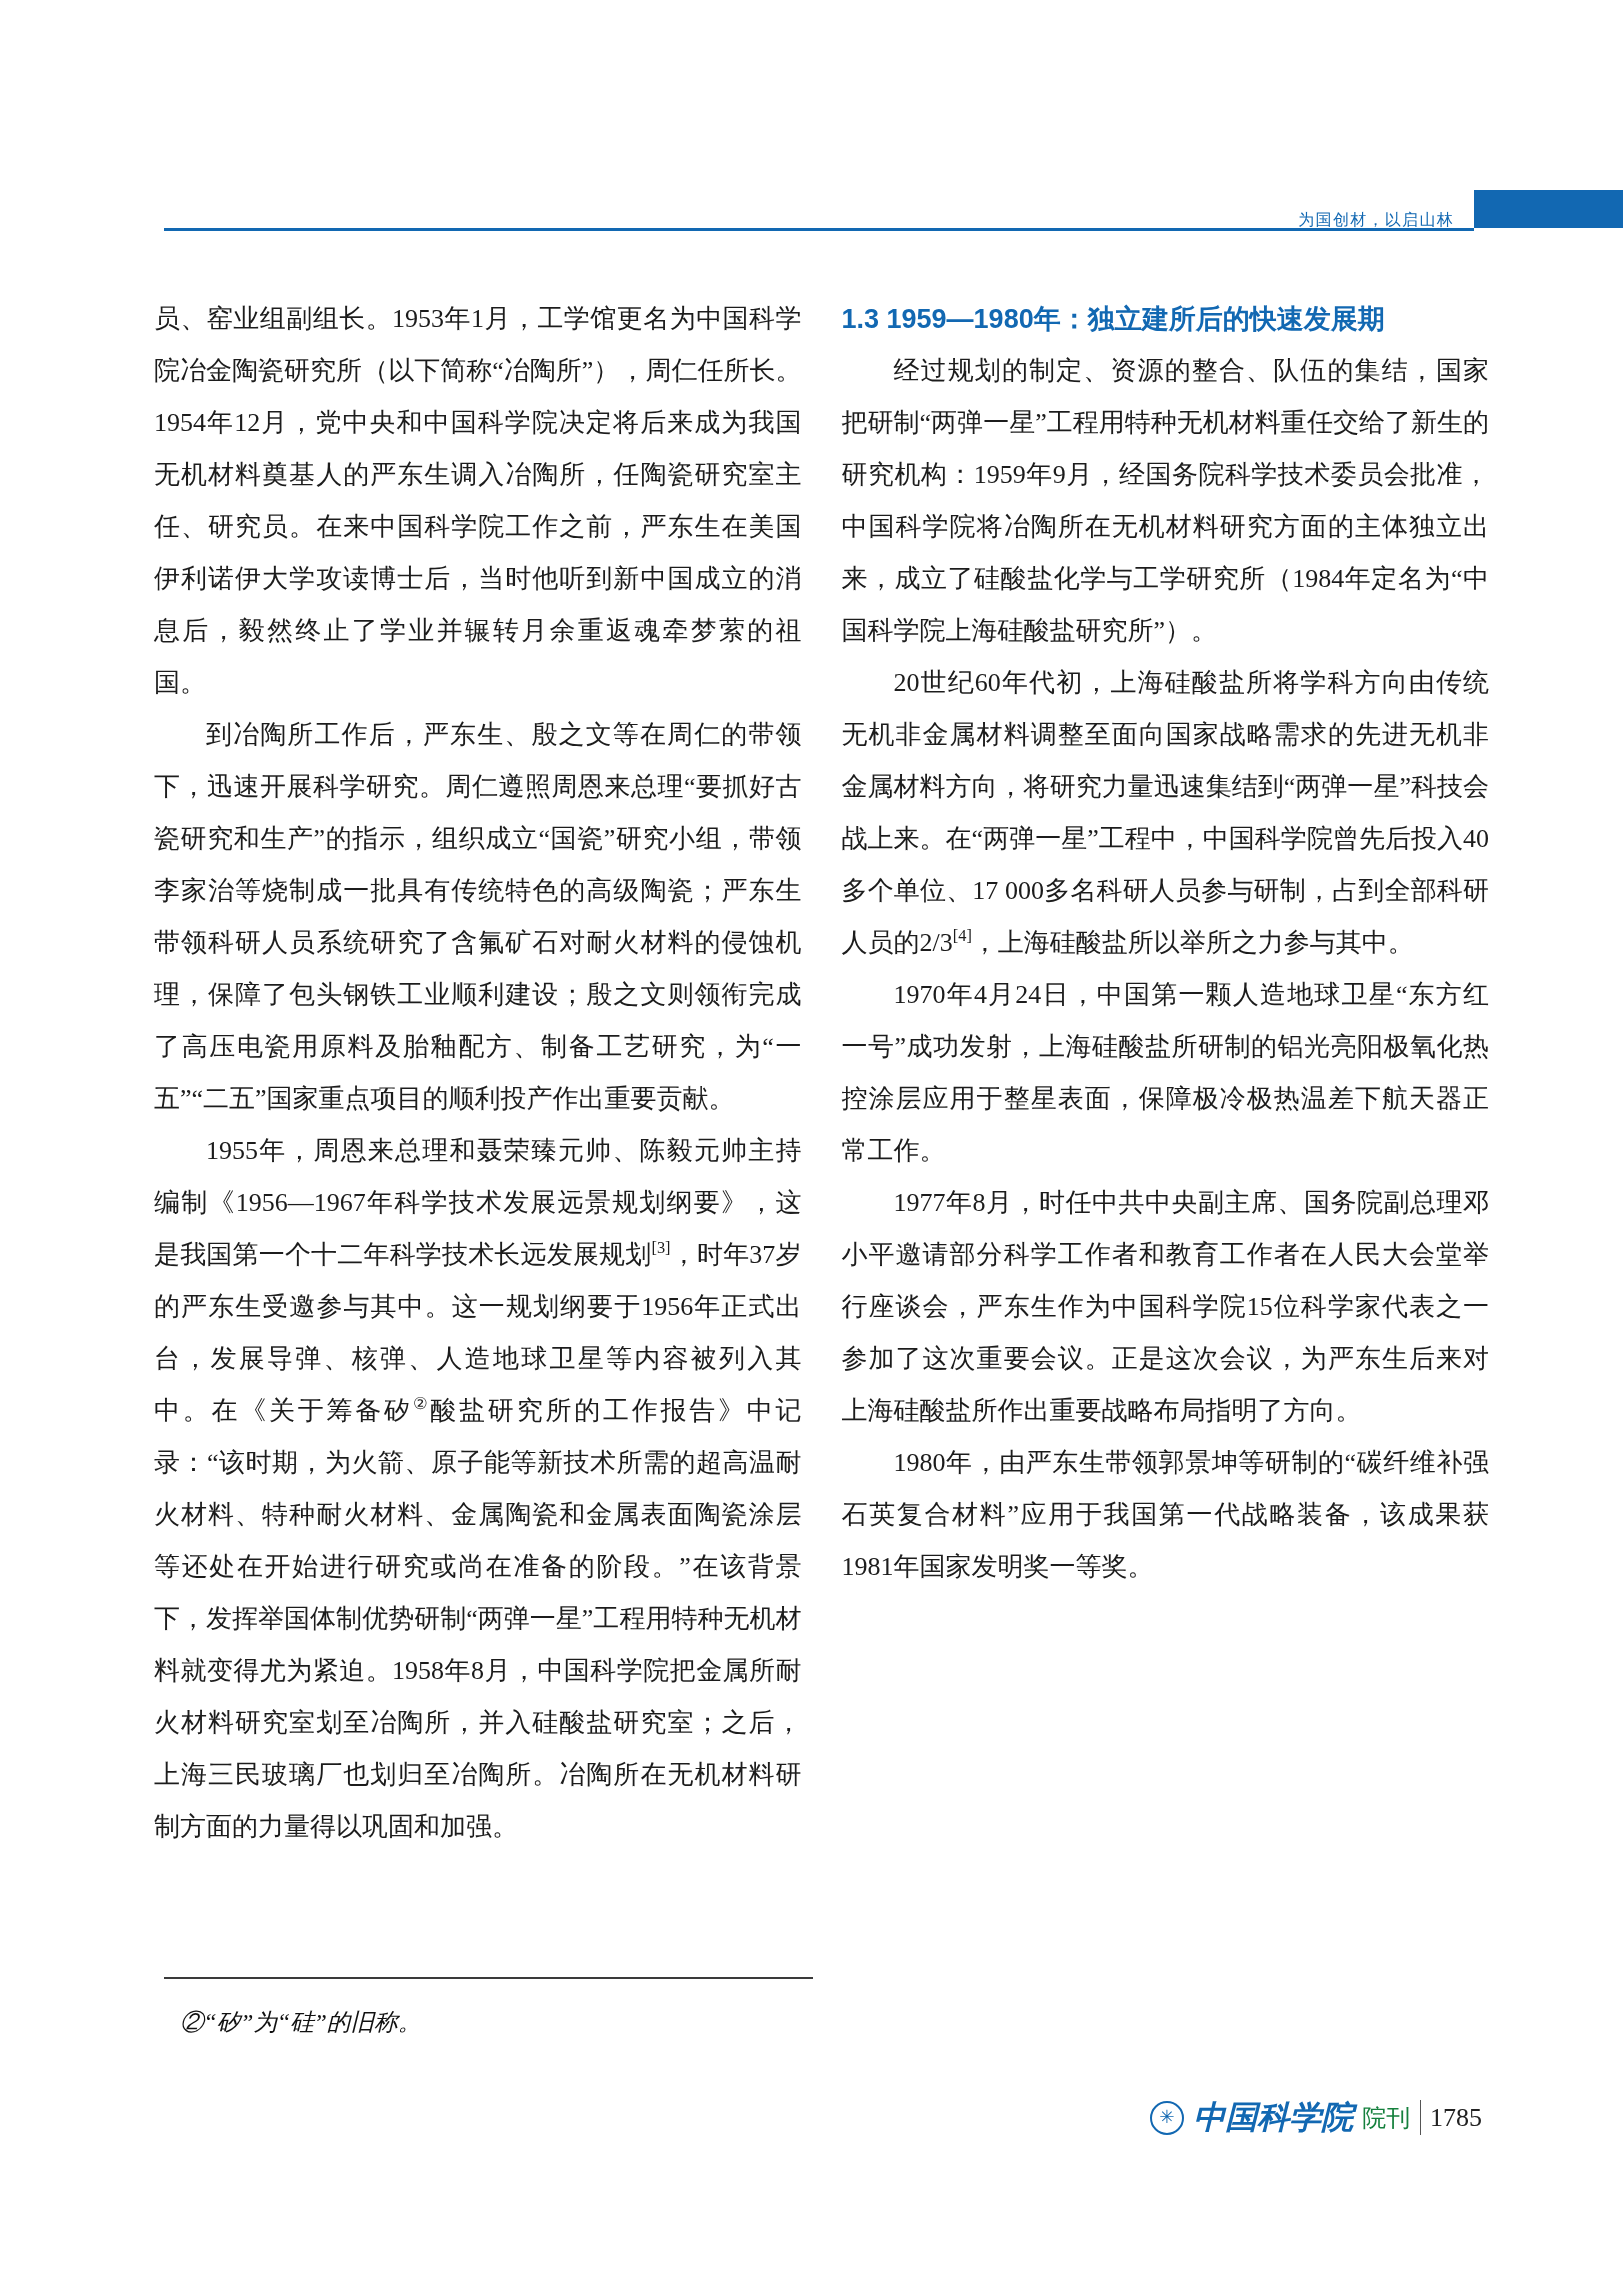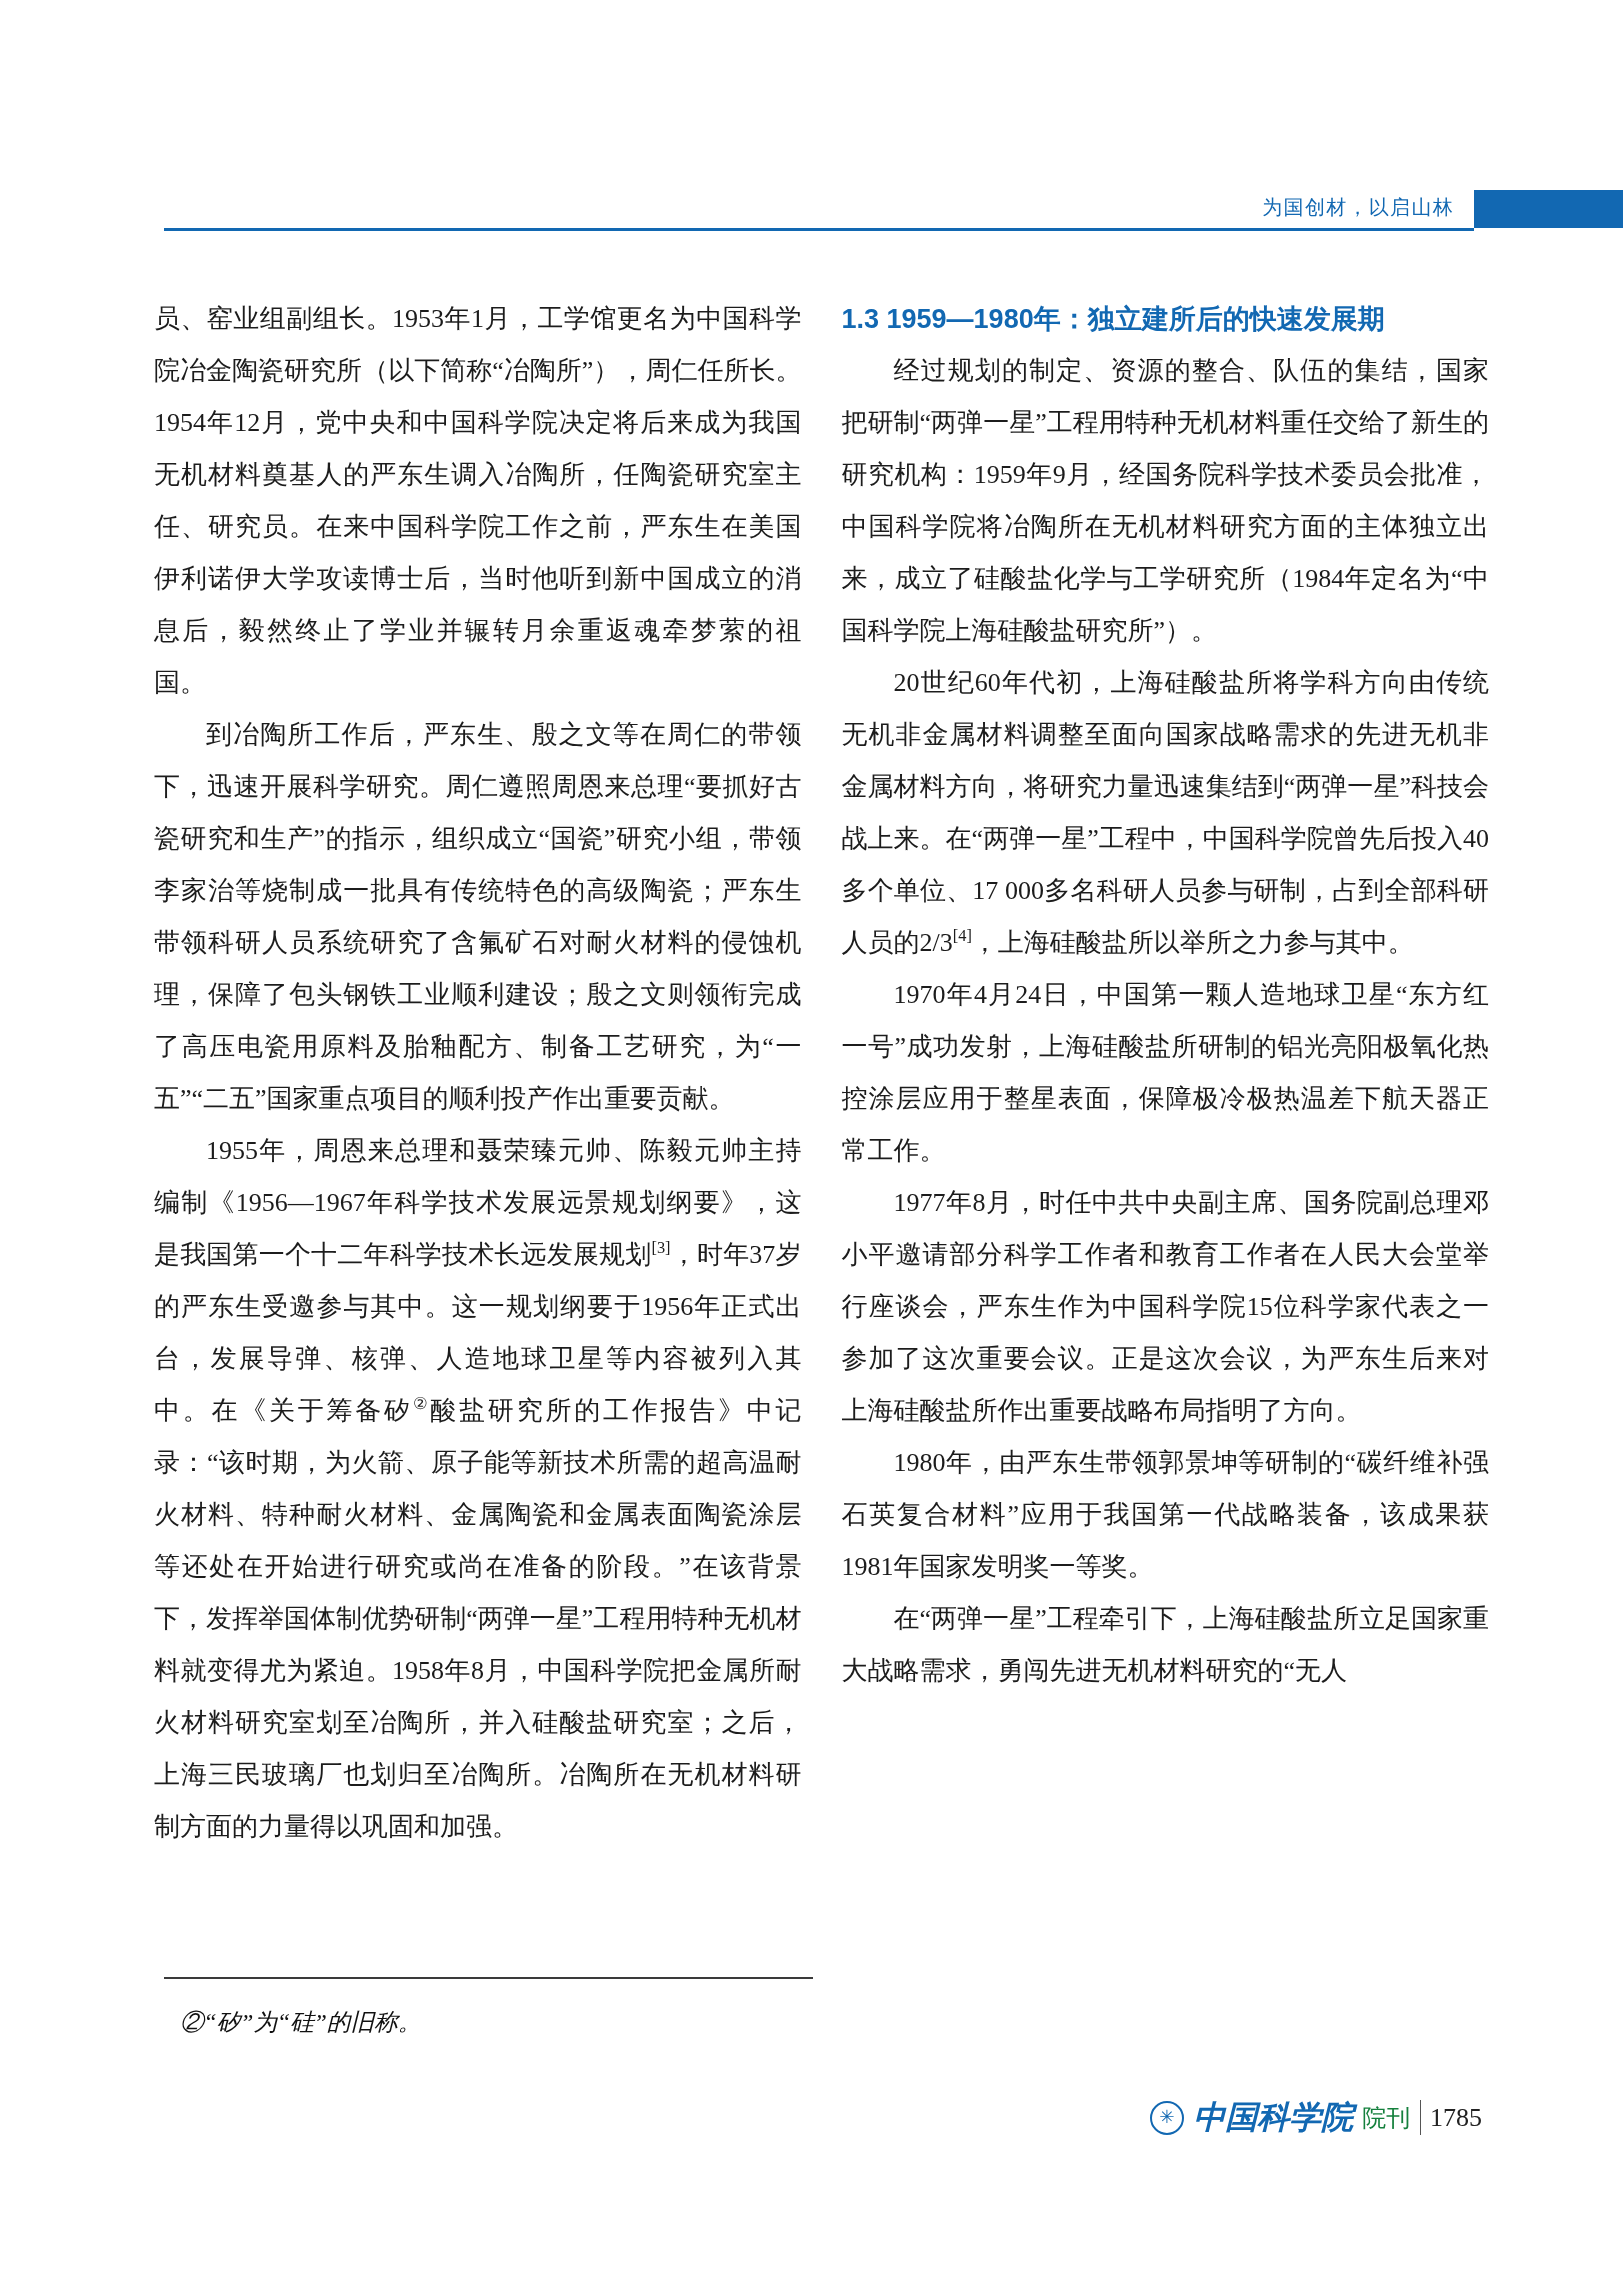--- a/index.html
+++ b/index.html
@@ -9,24 +9,24 @@
     position: relative;
     width: 1623px;
     height: 2295px;
     background: #ffffff;
     font-family: "Liberation Serif", "DejaVu Serif", serif;
     color: var(--ink);
     overflow: hidden;
   }
   .header-slogan {
     position: absolute;
-    top: 192px;
+    top: 206px;
     right: 169px;
-    font-family: Liberation Serif, serif;
-    font-size: 20px;
+    font-family: Liberation Mono, monospace;
+    font-size: 16px;
     line-height: 31px;
     color: var(--accent);
     letter-spacing: 1.3px;
     white-space: nowrap;
   }
   .header-accent-bar {
     position: absolute;
     top: 190px;
     right: 0;
     width: 149px;
@@ -158,21 +158,20 @@
       </div>
 
     <div class="col">
       <h2 class="section-heading">1.3 1959—1980年：独立建所后的快速发展期</h2>
       <div>
           <p class="para indent"><span>经过规划的制定、资源的整合、队伍的集结，国家把研制“两弹一星”工程用特种无机材料重任交给了新生的研究机构：1959年9月，经国务院科学技术委员会批准，中国科学院将冶陶所在无机材料研究方面的主体独立出来，成立了硅酸盐化学与工学研究所（1984年定名为“中国科学院上海硅酸盐研究所”）。</span></p>
           <p class="para indent"><span>20世纪60年代初，上海硅酸盐所将学科方向由传统无机非金属材料调整至面向国家战略需求的先进无机非金属材料方向，将研究力量迅速集结到“两弹一星”科技会战上来。在“两弹一星”工程中，中国科学院曾先后投入40多个单位、17 000多名科研人员参与研制，占到全部科研人员的2/3</span><span class="sup">[4]</span><span>，上海硅酸盐所以举所之力参与其中。</span></p>
           <p class="para indent"><span>1970年4月24日，中国第一颗人造地球卫星“东方红一号”成功发射，上海硅酸盐所研制的铝光亮阳极氧化热控涂层应用于整星表面，保障极冷极热温差下航天器正常工作。</span></p>
           <p class="para indent"><span>1977年8月，时任中共中央副主席、国务院副总理邓小平邀请部分科学工作者和教育工作者在人民大会堂举行座谈会，严东生作为中国科学院15位科学家代表之一参加了这次重要会议。正是这次会议，为严东生后来对上海硅酸盐所作出重要战略布局指明了方向。</span></p>
           <p class="para indent"><span>1980年，由严东生带领郭景坤等研制的“碳纤维补强石英复合材料”应用于我国第一代战略装备，该成果获1981年国家发明奖一等奖。</span></p>
-          <p class="para indent"><span>在“两弹一星”工程牵引下，上海硅酸盐所立足国家重大战略需求，勇闯先进无机材料研究的“无人</span></p>
         </div>
     </div>
 
   </div>
 
   <div class="footnote-rule"></div>
 
   <div class="footnote">②“矽”为“硅”的旧称。</div>
 
   <div class="footer">

